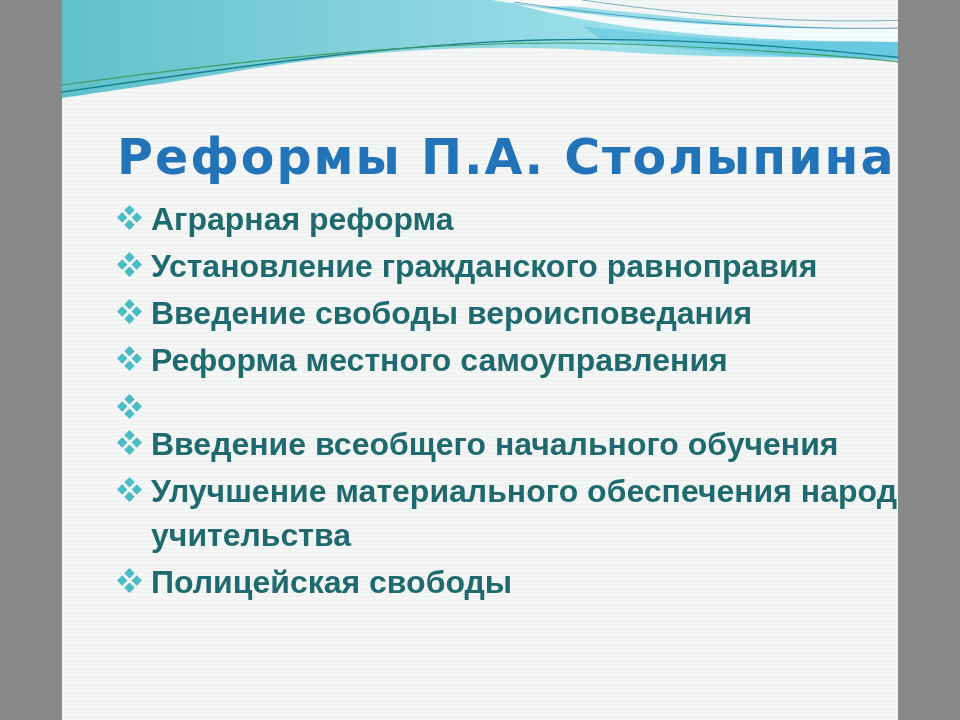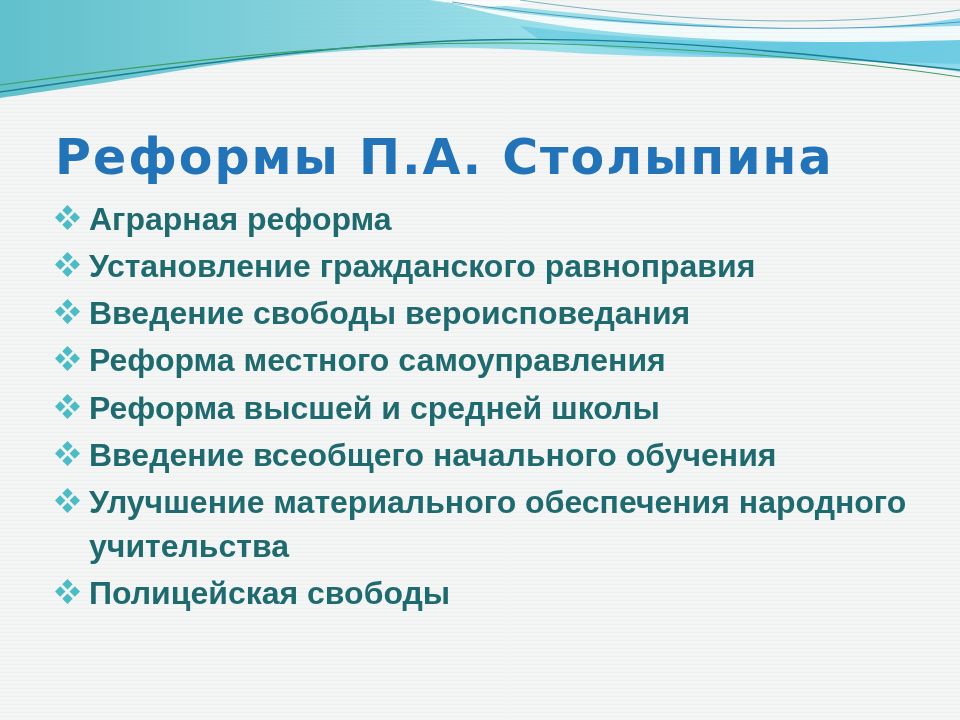--- a/index.html
+++ b/index.html
@@ -1,17 +1,17 @@
 <!DOCTYPE html>
 <html style="--background: #f4f5f5; --title: #2273b8; --text: #1f6a6e; --bullet: #4bbcc6; --wave-left: #5fc1cc; --wave-mid: #9be0ea; --wave-right: #7fd2e6; --line-teal: #157f8d; --line-green: #3d9e63;"><head>
 <meta charset="utf-8">
 <style>
   html,body { margin:0; padding:0; background:#888; }
   .slide {
-    position:relative; width:960px; height:720px; margin:0 auto;
+    position:relative; width:836px; height:720px; margin:0 auto;
     background: var(--background, #f4f5f5);
     overflow:hidden;
     font-family:"Liberation Sans", sans-serif;
   }
   .stripes {
     position:absolute; inset:0; pointer-events:none;
     background: repeating-linear-gradient(180deg,
       rgba(150,165,170,0.055) 0 1px, rgba(255,255,255,0) 1px 4px);
   }
   .wave { position:absolute; top:0; left:0; width:960px; height:240px; display:block; }
@@ -127,21 +127,20 @@
       <span class="bullet">
           <svg viewBox="0 0 24 24">
             <g fill="var(--bullet,#4bbcc6)">
               <path d="M12 0 L17 5 L12 10 L7 5 Z"></path>
               <path d="M5 7 L10 12 L5 17 L0 12 Z"></path>
               <path d="M19 7 L24 12 L19 17 L14 12 Z"></path>
               <path d="M12 14 L17 19 L12 24 L7 19 Z"></path>
             </g>
           </svg>
         </span>
-      <span class="itext">Реформа высшей и средней школы</span>
     </li>
     <li class="item">
       <span class="bullet">
           <svg viewBox="0 0 24 24">
             <g fill="var(--bullet,#4bbcc6)">
               <path d="M12 0 L17 5 L12 10 L7 5 Z"></path>
               <path d="M5 7 L10 12 L5 17 L0 12 Z"></path>
               <path d="M19 7 L24 12 L19 17 L14 12 Z"></path>
               <path d="M12 14 L17 19 L12 24 L7 19 Z"></path>
             </g>

